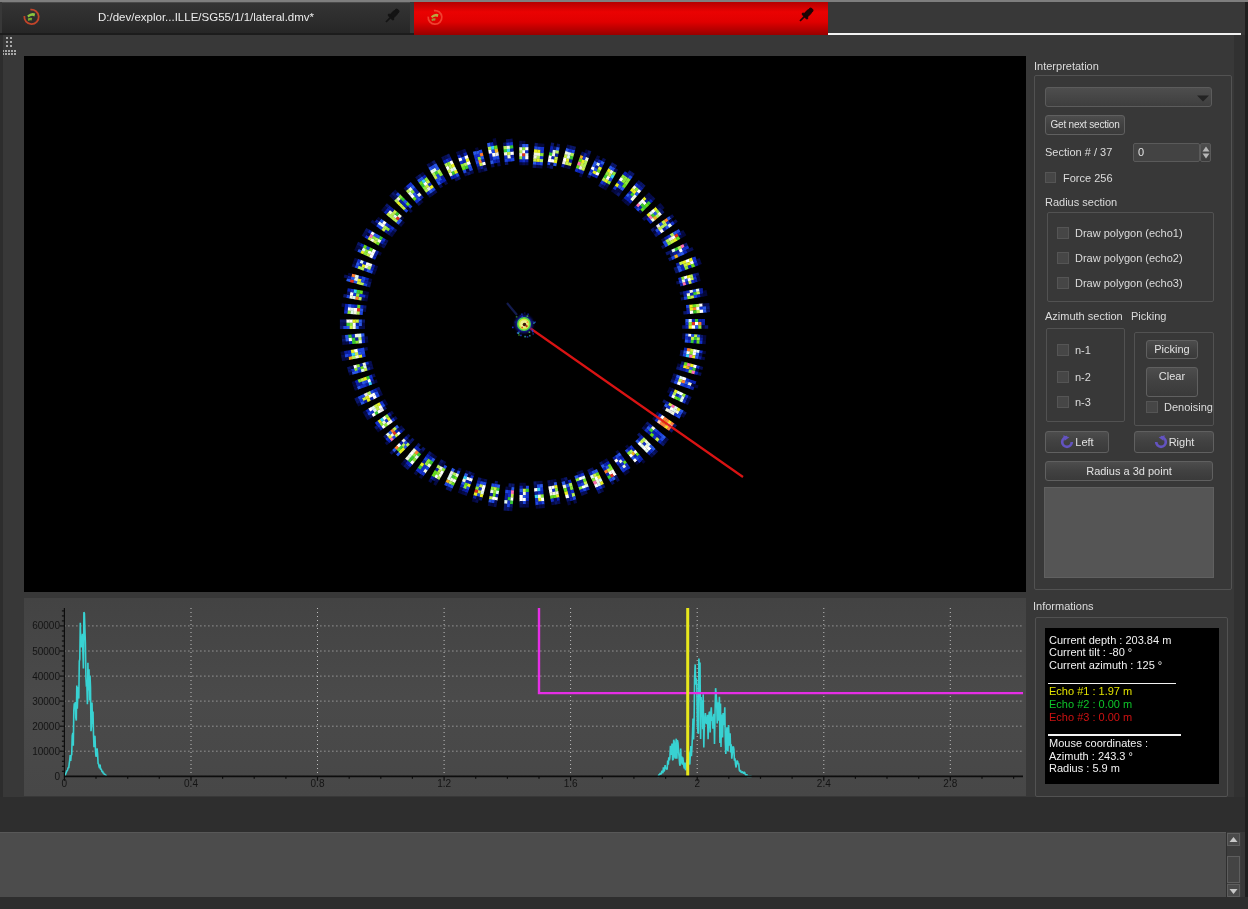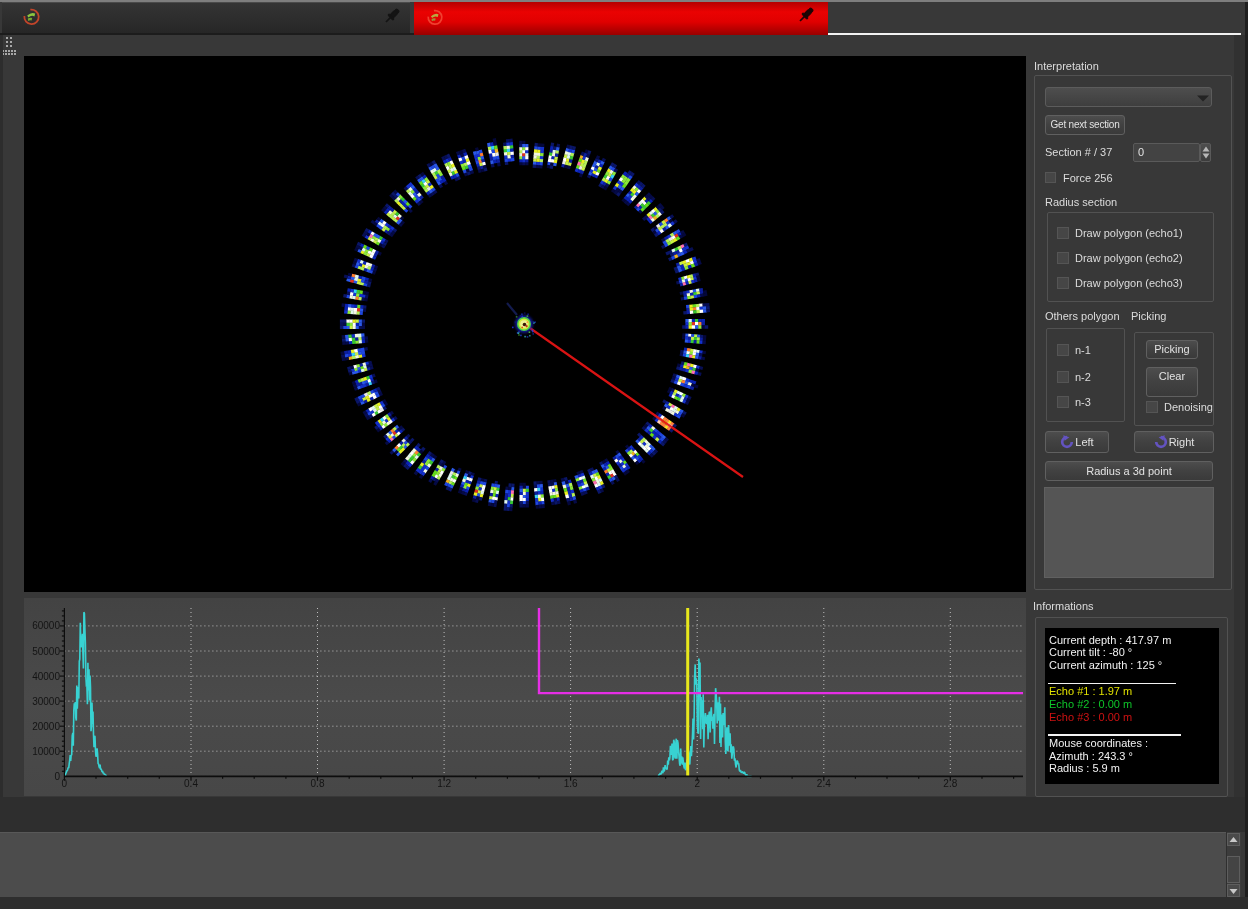--- a/index.html
+++ b/index.html
@@ -25,20 +25,21 @@
   <div class="abs" style="left:0;top:33px;width:828px;height:2px;background:#1c1c1c"></div>
 
   <div class="abs" style="left:828px;top:33px;width:413px;height:2px;background:#f2f2f2"></div>
 
   <div class="abs" style="left:2px;top:2px;width:408px;height:31px;background:linear-gradient(#343434,#2c2c2c 60%,#262626);border-top:1px solid #4a4a4a"></div>
   <svg class="abs" style="left:22px;top:8px" width="19" height="19" viewBox="0 0 19 19">
     <path d="M 14.2 3.2 A 7.2 7.2 0 1 1 5.5 3.4" fill="none" stroke="#c2452a" stroke-width="1.8" transform="rotate(-45 9.5 9.5)"></path>
     <path d="M 5.2 7.6 Q 9.5 3.6 13.2 5.6 L 12.4 8.4 Q 9.2 6.8 6.4 9.6 Z" fill="#8cc63f"></path>
     <path d="M 5.8 10.6 Q 8 9.2 10.2 9.9 L 9.6 12.4 Q 7.8 11.8 6.2 13 Z" fill="#74a830"></path>
   </svg>
+  <div class="abs" style="left:2px;top:2px;width:408px;height:31px;line-height:31px;text-align:center;color:#ececec;font-size:11.5px">D:/dev/explor...ILLE/SG55/1/1/lateral.dmv*</div>
   <svg class="abs" style="left:383px;top:6px" width="18" height="22" viewBox="0 0 18 22">
     <g fill="#141414" stroke="#141414" transform="rotate(45 9 10)">
       <rect x="6.7" y="3.5" width="4.6" height="7.5" rx="1.8"></rect>
       <rect x="5.4" y="10.5" width="7.2" height="1.8" rx="0.9"></rect>
       <line x1="9" y1="12" x2="9" y2="18.5" stroke-width="1.7"></line>
       <rect x="7" y="1.5" width="4" height="2.4" rx="1"></rect>
     </g>
   </svg>
 
   <div class="abs" style="left:414px;top:2px;width:414px;height:33px;background:linear-gradient(#b40000,#ea0202 30%,#e00000 60%,#990000)"></div>
@@ -2030,21 +2031,21 @@
 
   <div class="lbl" style="left:1045px;top:196px">Radius section</div>
   <div class="gbox" style="left:1047px;top:212px;width:167px;height:90px"></div>
   <div class="cb" style="left:1057px;top:227px"></div>
   <div class="lbl" style="left:1075px;top:227px">Draw polygon (echo1)</div>
   <div class="cb" style="left:1057px;top:252px"></div>
   <div class="lbl" style="left:1075px;top:252px">Draw polygon (echo2)</div>
   <div class="cb" style="left:1057px;top:277px"></div>
   <div class="lbl" style="left:1075px;top:277px">Draw polygon (echo3)</div>
 
-  <div class="lbl" style="left:1045px;top:310px">Others polygon</div>
+  <div class="lbl" style="left:1045px;top:310px">Azimuth section</div>
   <div class="lbl" style="left:1131px;top:310px">Picking</div>
   <div class="gbox" style="left:1046px;top:328px;width:79px;height:94px"></div>
   <div class="cb" style="left:1057px;top:344px"></div>
   <div class="lbl" style="left:1075px;top:344px">n-1</div>
   <div class="cb" style="left:1057px;top:371px"></div>
   <div class="lbl" style="left:1075px;top:371px">n-2</div>
   <div class="cb" style="left:1057px;top:396px"></div>
   <div class="lbl" style="left:1075px;top:396px">n-3</div>
 
   <div class="gbox" style="left:1134px;top:332px;width:80px;height:94px;overflow:hidden">
@@ -2065,21 +2066,21 @@
       <path d="M 10.8 0.2 L 4.6 2.2 L 9.4 5.8 Z" fill="#6353c0"></path>
     </svg>Right</div>
 
   <div class="btn" style="left:1045px;top:461px;width:168px;height:20px;line-height:18px">Radius a 3d point</div>
 
   <div class="abs" style="left:1044px;top:487px;width:170px;height:91px;background:#555555;border:1px solid #606060"></div>
 
   <div class="lbl" style="left:1033px;top:600px">Informations</div>
   <div class="gbox" style="left:1035px;top:617px;width:193px;height:180px"></div>
   <div class="abs" style="left:1045px;top:628px;width:174px;height:156px;background:#000"></div>
-  <div class="lbl" style="left:1049px;top:633.5px;color:#f2f2f2">Current depth : 417.97 m</div>
+  <div class="lbl" style="left:1049px;top:633.5px;color:#f2f2f2">Current depth : 203.84 m</div>
   <div class="lbl" style="left:1049px;top:646px;color:#f2f2f2">Current tilt : -80 °</div>
   <div class="lbl" style="left:1049px;top:658.5px;color:#f2f2f2">Current azimuth : 125 °</div>
   <div class="abs" style="left:1048px;top:682.5px;width:128px;height:1.5px;background:#f2f2f2"></div>
   <div class="lbl" style="left:1049px;top:685px;color:#e2e200">Echo #1 : 1.97 m</div>
   <div class="lbl" style="left:1049px;top:698px;color:#0ec52a">Echo #2 : 0.00 m</div>
   <div class="lbl" style="left:1049px;top:710.5px;color:#cf1212">Echo #3 : 0.00 m</div>
   <div class="abs" style="left:1048px;top:734px;width:133px;height:1.5px;background:#f2f2f2"></div>
   <div class="lbl" style="left:1049px;top:736.5px;color:#f2f2f2">Mouse coordinates :</div>
   <div class="lbl" style="left:1049px;top:749.5px;color:#f2f2f2">Azimuth : 243.3 °</div>
   <div class="lbl" style="left:1049px;top:762px;color:#f2f2f2">Radius : 5.9 m</div>

